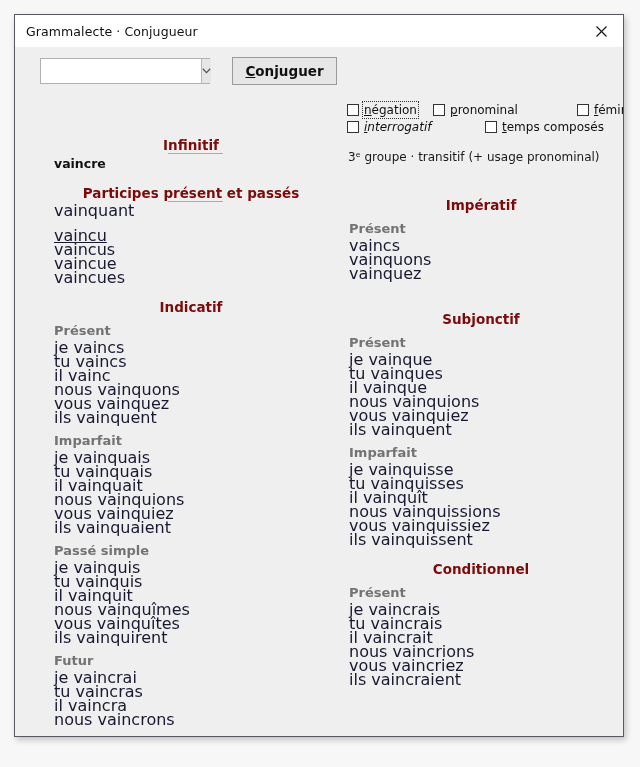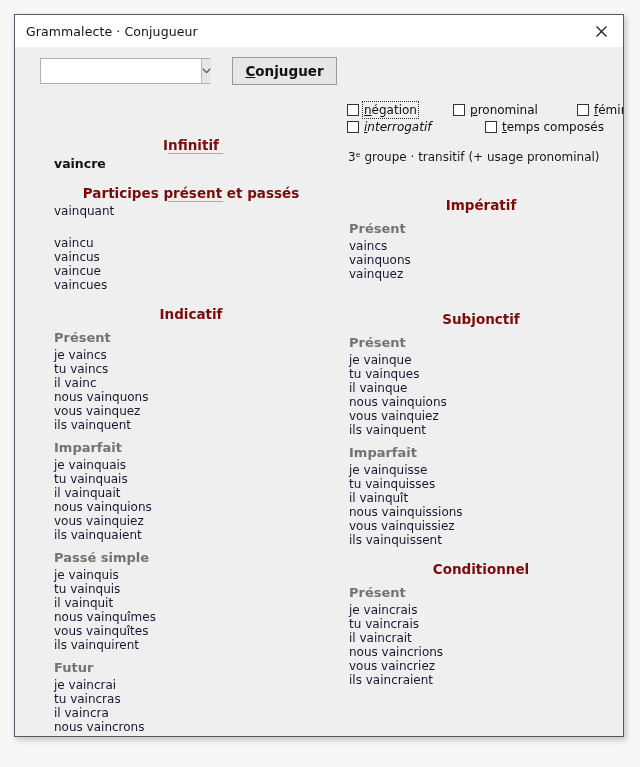--- a/index.html
+++ b/index.html
@@ -143,21 +143,21 @@
   }
   .cb .lbl { line-height: 14px; }
   .cb.focused .lbl {
     outline: 1px dotted #333;
     outline-offset: 1px;
   }
   .accel { text-decoration: underline; }
 
   #cb-negation     { left: 332px; top: 56px; }
   #cb-interrogatif { left: 332px; top: 73px; font-style: italic; }
-  #cb-pronominal   { left: 438px; top: 56px; }
+  #cb-pronominal   { left: 418px; top: 56px; }
   #cb-temps        { left: 470px; top: 73px; }
   #cb-feminin      { left: 518px; top: 56px; padding-left: 44px; }
 
   
   #col-left {
     position: absolute;
     left: 25px;
     top: 90px;
     width: 290px;
   }
@@ -204,27 +204,27 @@
     font-family: "DejaVu Sans", sans-serif;
     margin: 8px 0 3px 14px;
   }
 
   .forms {
     list-style: none;
     margin: 0 0 0 14px;
     padding: 0;
   }
   .forms li {
-    font-size: 12px;
+    font-size: 16px;
     line-height: 14px;
     color: #181830;
     font-family: "DejaVu Sans", sans-serif;
     padding: 0;
   }
-  .forms li.gap { margin-top: 18px; }
+  .forms li.gap { margin-top: 11px; text-decoration: underline; }
 
   .bold-form {
     font-size: 12.5px;
     font-weight: bold;
     color: #101010;
     margin: 1px 0 0 14px;
     font-family: "DejaVu Sans", sans-serif;
   }
   .sec-spacer-lg { height: 14px; }
 </style>

